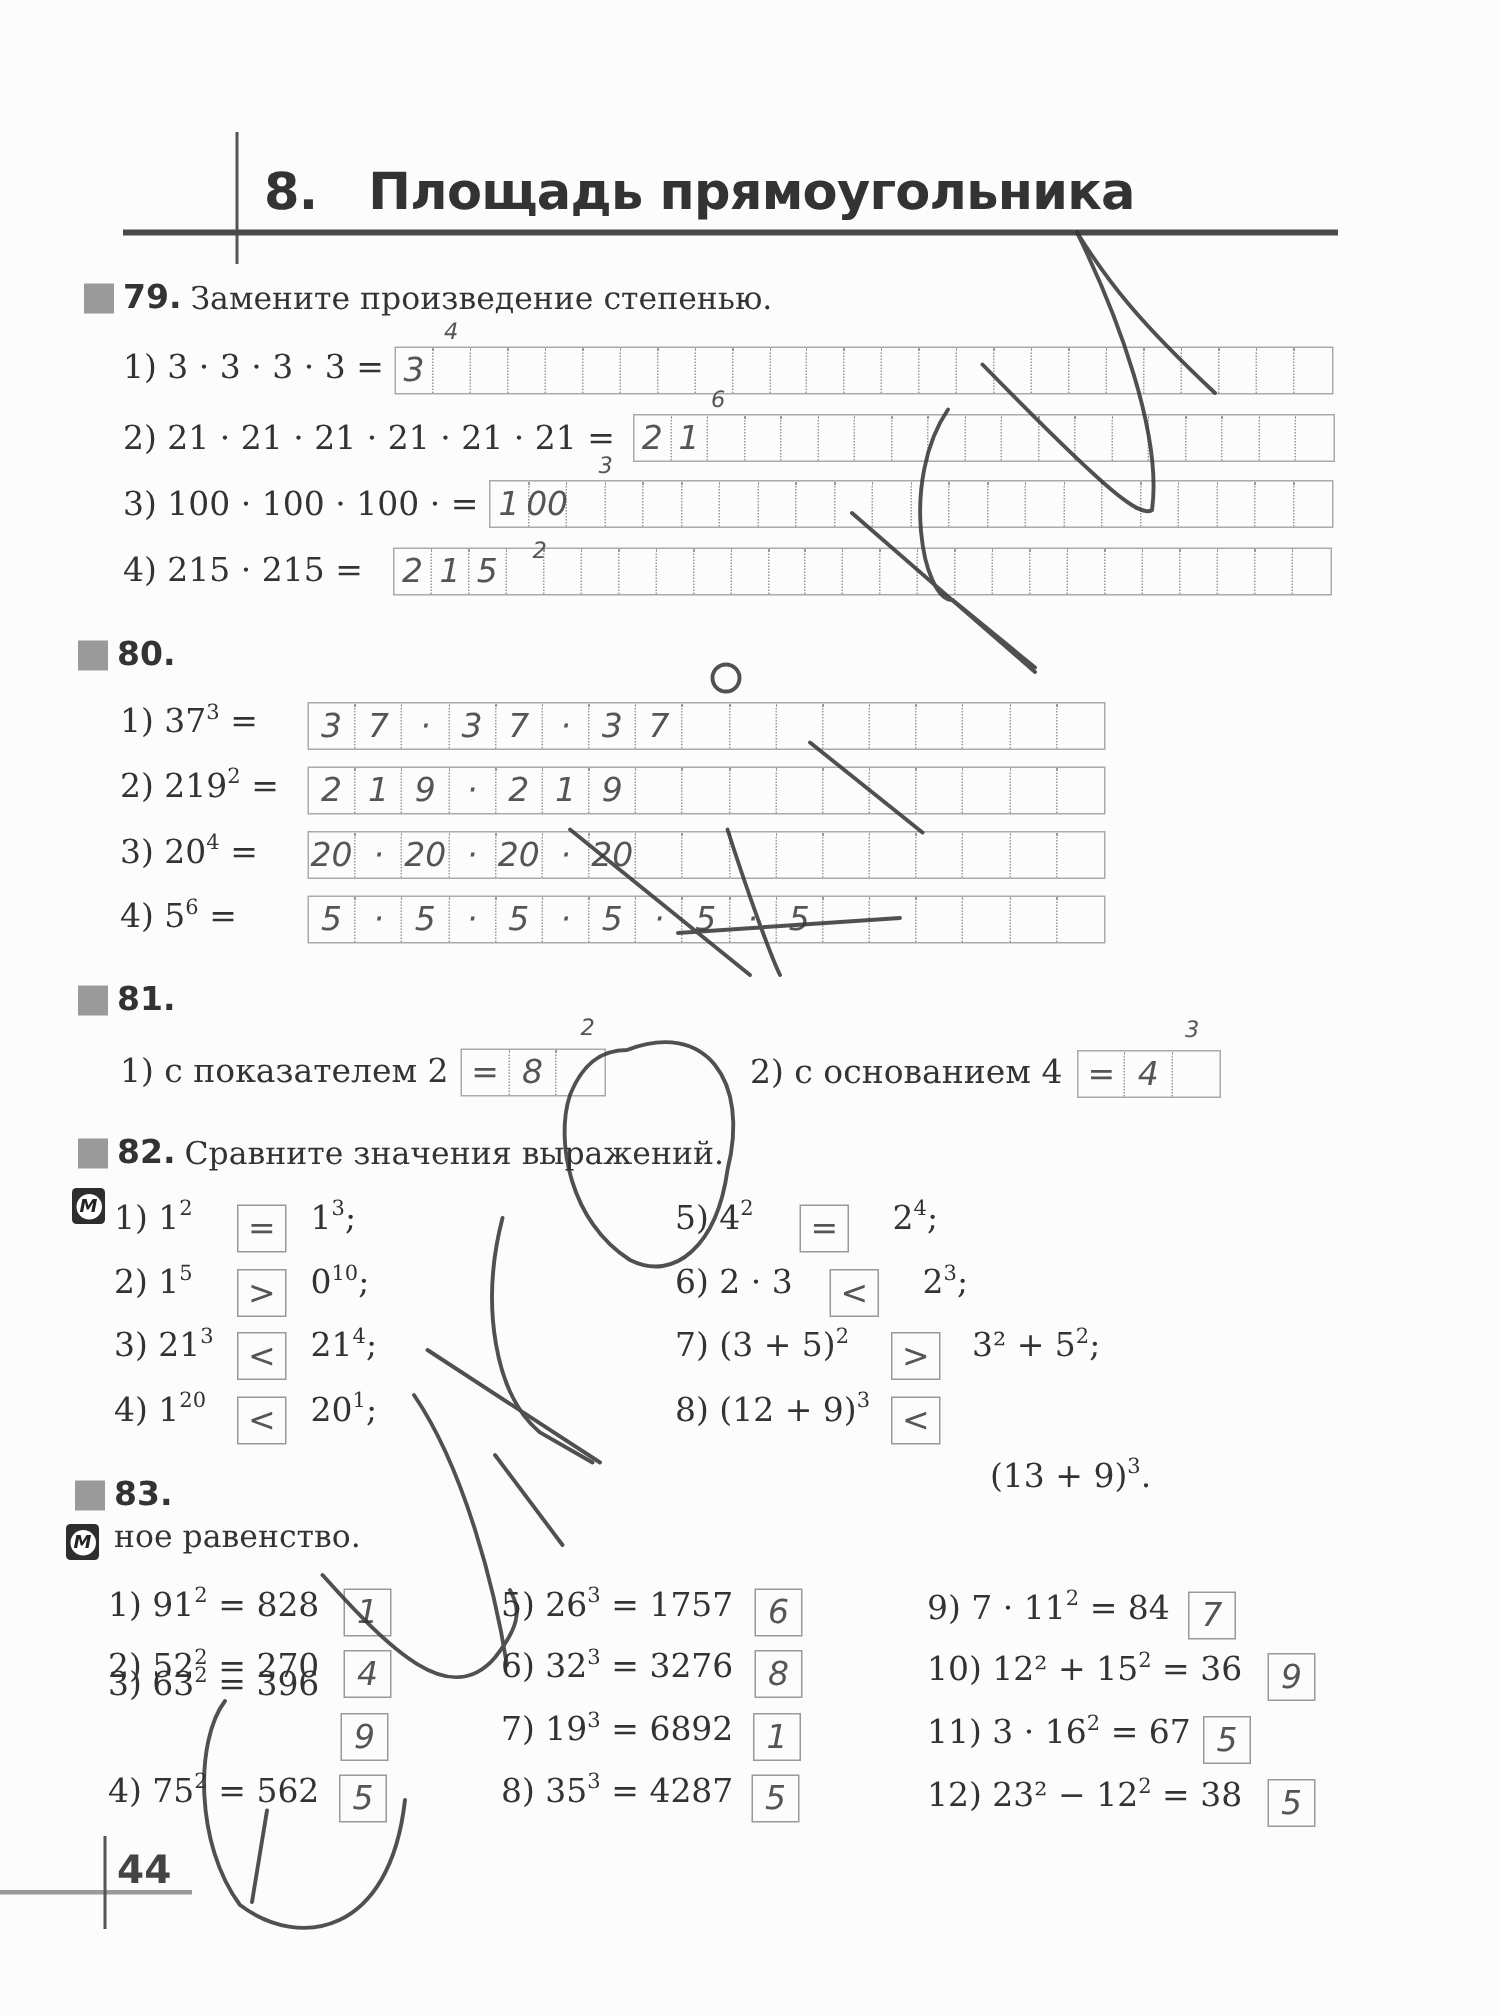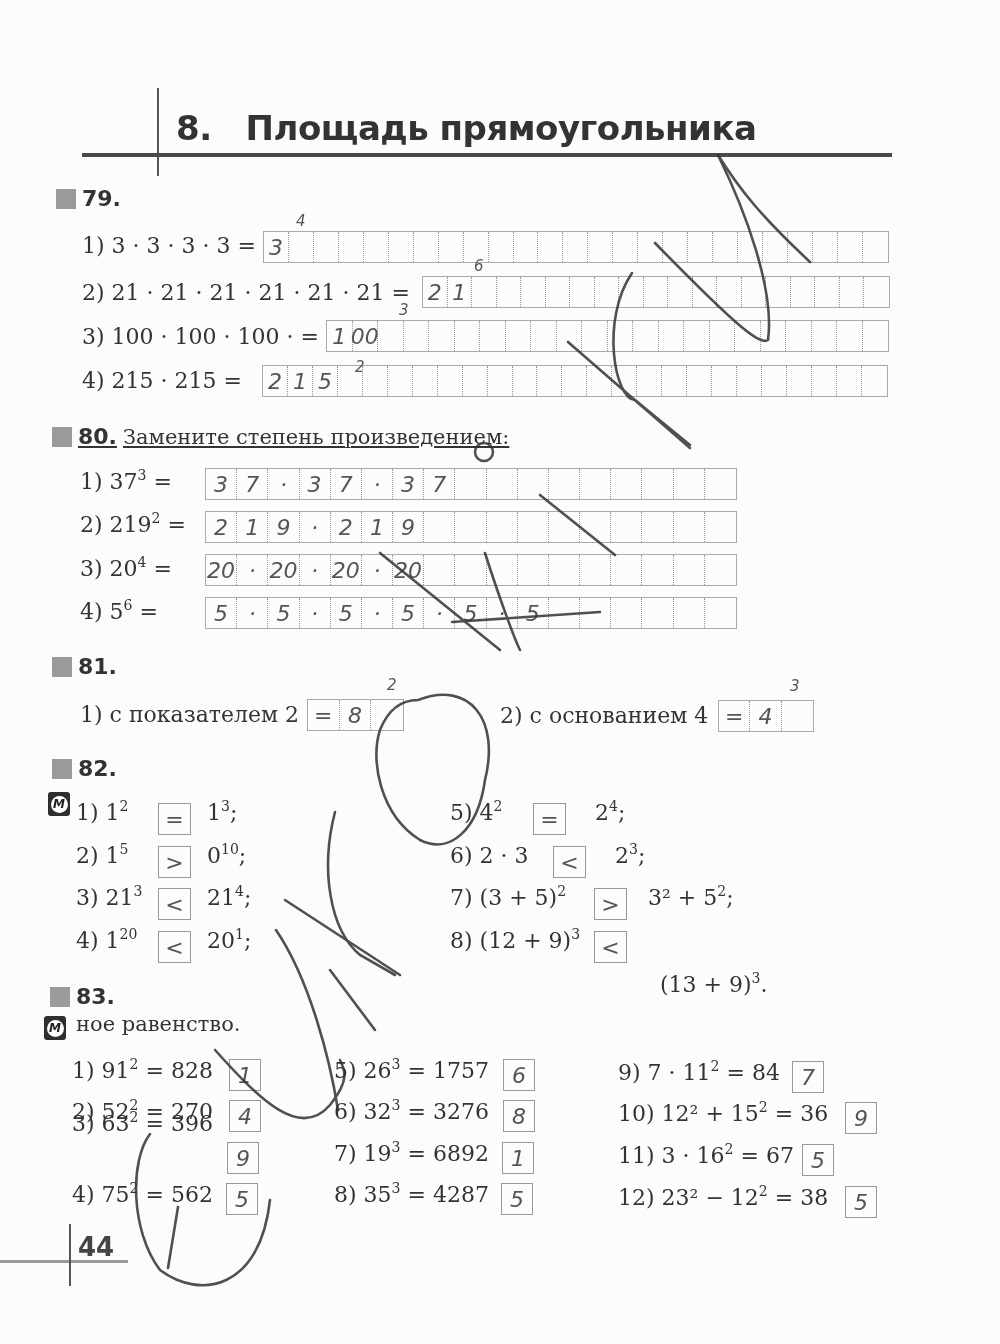--- a/index.html
+++ b/index.html
@@ -37,20 +37,21 @@
 
 <div class="vline" style="left:157px; top:88px; height:88px;"></div>
 <div class="title">
   <span class="num">8.</span><span>Площадь прямоугольника</span>
 </div>
 <div class="hrule" style="left:82px; top:153px; width:810px; height:4px;"></div>
 
 <div class="ex-head" style="left:56px; top:186px;">
   <span class="sq"></span>
   <span class="n">79.</span>
+  <span>Замените произведение степенью.</span>
 </div>
 
 <div class="line" style="left:82px; top:233px;">1) 3 · 3 · 3 · 3 =</div>
 <div class="grid" style="left:263px; top:231px; width:624px;">
     <div class="cell" style="width: 24.96px;">3</div>
     <div class="cell" style="width: 24.96px;"></div>
     <div class="cell" style="width: 24.96px;"></div>
     <div class="cell" style="width: 24.96px;"></div>
     <div class="cell" style="width: 24.96px;"></div>
     <div class="cell" style="width: 24.96px;"></div>
@@ -150,24 +151,23 @@
     <div class="cell" style="width: 24.96px;"></div>
     <div class="cell" style="width: 24.96px;"></div>
     <div class="cell" style="width: 24.96px;"></div>
     <div class="cell" style="width: 24.96px;"></div>
     <div class="cell" style="width: 24.96px;"></div>
     <div class="cell" style="width: 24.96px;"></div>
     <div class="cell" style="width: 24.96px;"></div>
   </div>
 <div class="hw" style="left:355px; top:358px;">2</div>
 
-<div class="ex-head" style="left:52px; top:424px;text-decoration:underline;">
+<div class="ex-head" style="left:52px; top:424px;">
   <span class="sq"></span>
   <span class="n">80.</span>
-  <span>Замените степень произведением:</span>
 </div>
 
 <div class="line" style="left:80px; top:469px;"><span>1) 37</span><sup>3</sup><span> =</span></div>
 <div class="grid g80" style="left:205px; top:468px; width:530px;">
     <div class="cell" style="width: 31.1765px;">3</div>
     <div class="cell" style="width: 31.1765px;">7</div>
     <div class="cell" style="width: 31.1765px;">·</div>
     <div class="cell" style="width: 31.1765px;">3</div>
     <div class="cell" style="width: 31.1765px;">7</div>
     <div class="cell" style="width: 31.1765px;">·</div>
@@ -263,20 +263,21 @@
 <div class="grid" style="left:718px; top:700px; width:94px;">
     <div class="cell" style="width: 31.3333px;">=</div>
     <div class="cell" style="width: 31.3333px;">4</div>
     <div class="cell" style="width: 31.3333px;"></div>
   </div>
 <div class="hw" style="left:790px; top:677px;">3</div>
 
 <div class="ex-head" style="left:52px; top:756px;">
   <span class="sq"></span>
   <span class="n">82.</span>
+  <span>Сравните значения выражений.</span>
 </div>
 <div class="m-badge" style="left:48px; top:792px;">
     <span>M</span>
   </div>
 
 <div id="ex82-container">
     <div class="line" style="left: 76px; top: 800px;"><span>1) 1</span><sup>2</sup></div>
     <div class="box" style="left: 158px; top: 803px; width: 33px; height: 32px;">=</div>
     <div class="line" style="left: 207px; top: 800px;"><span>1</span><sup>3</sup><span>;</span></div>
     <div class="line" style="left: 76px; top: 843px;"><span>2) 1</span><sup>5</sup></div>

